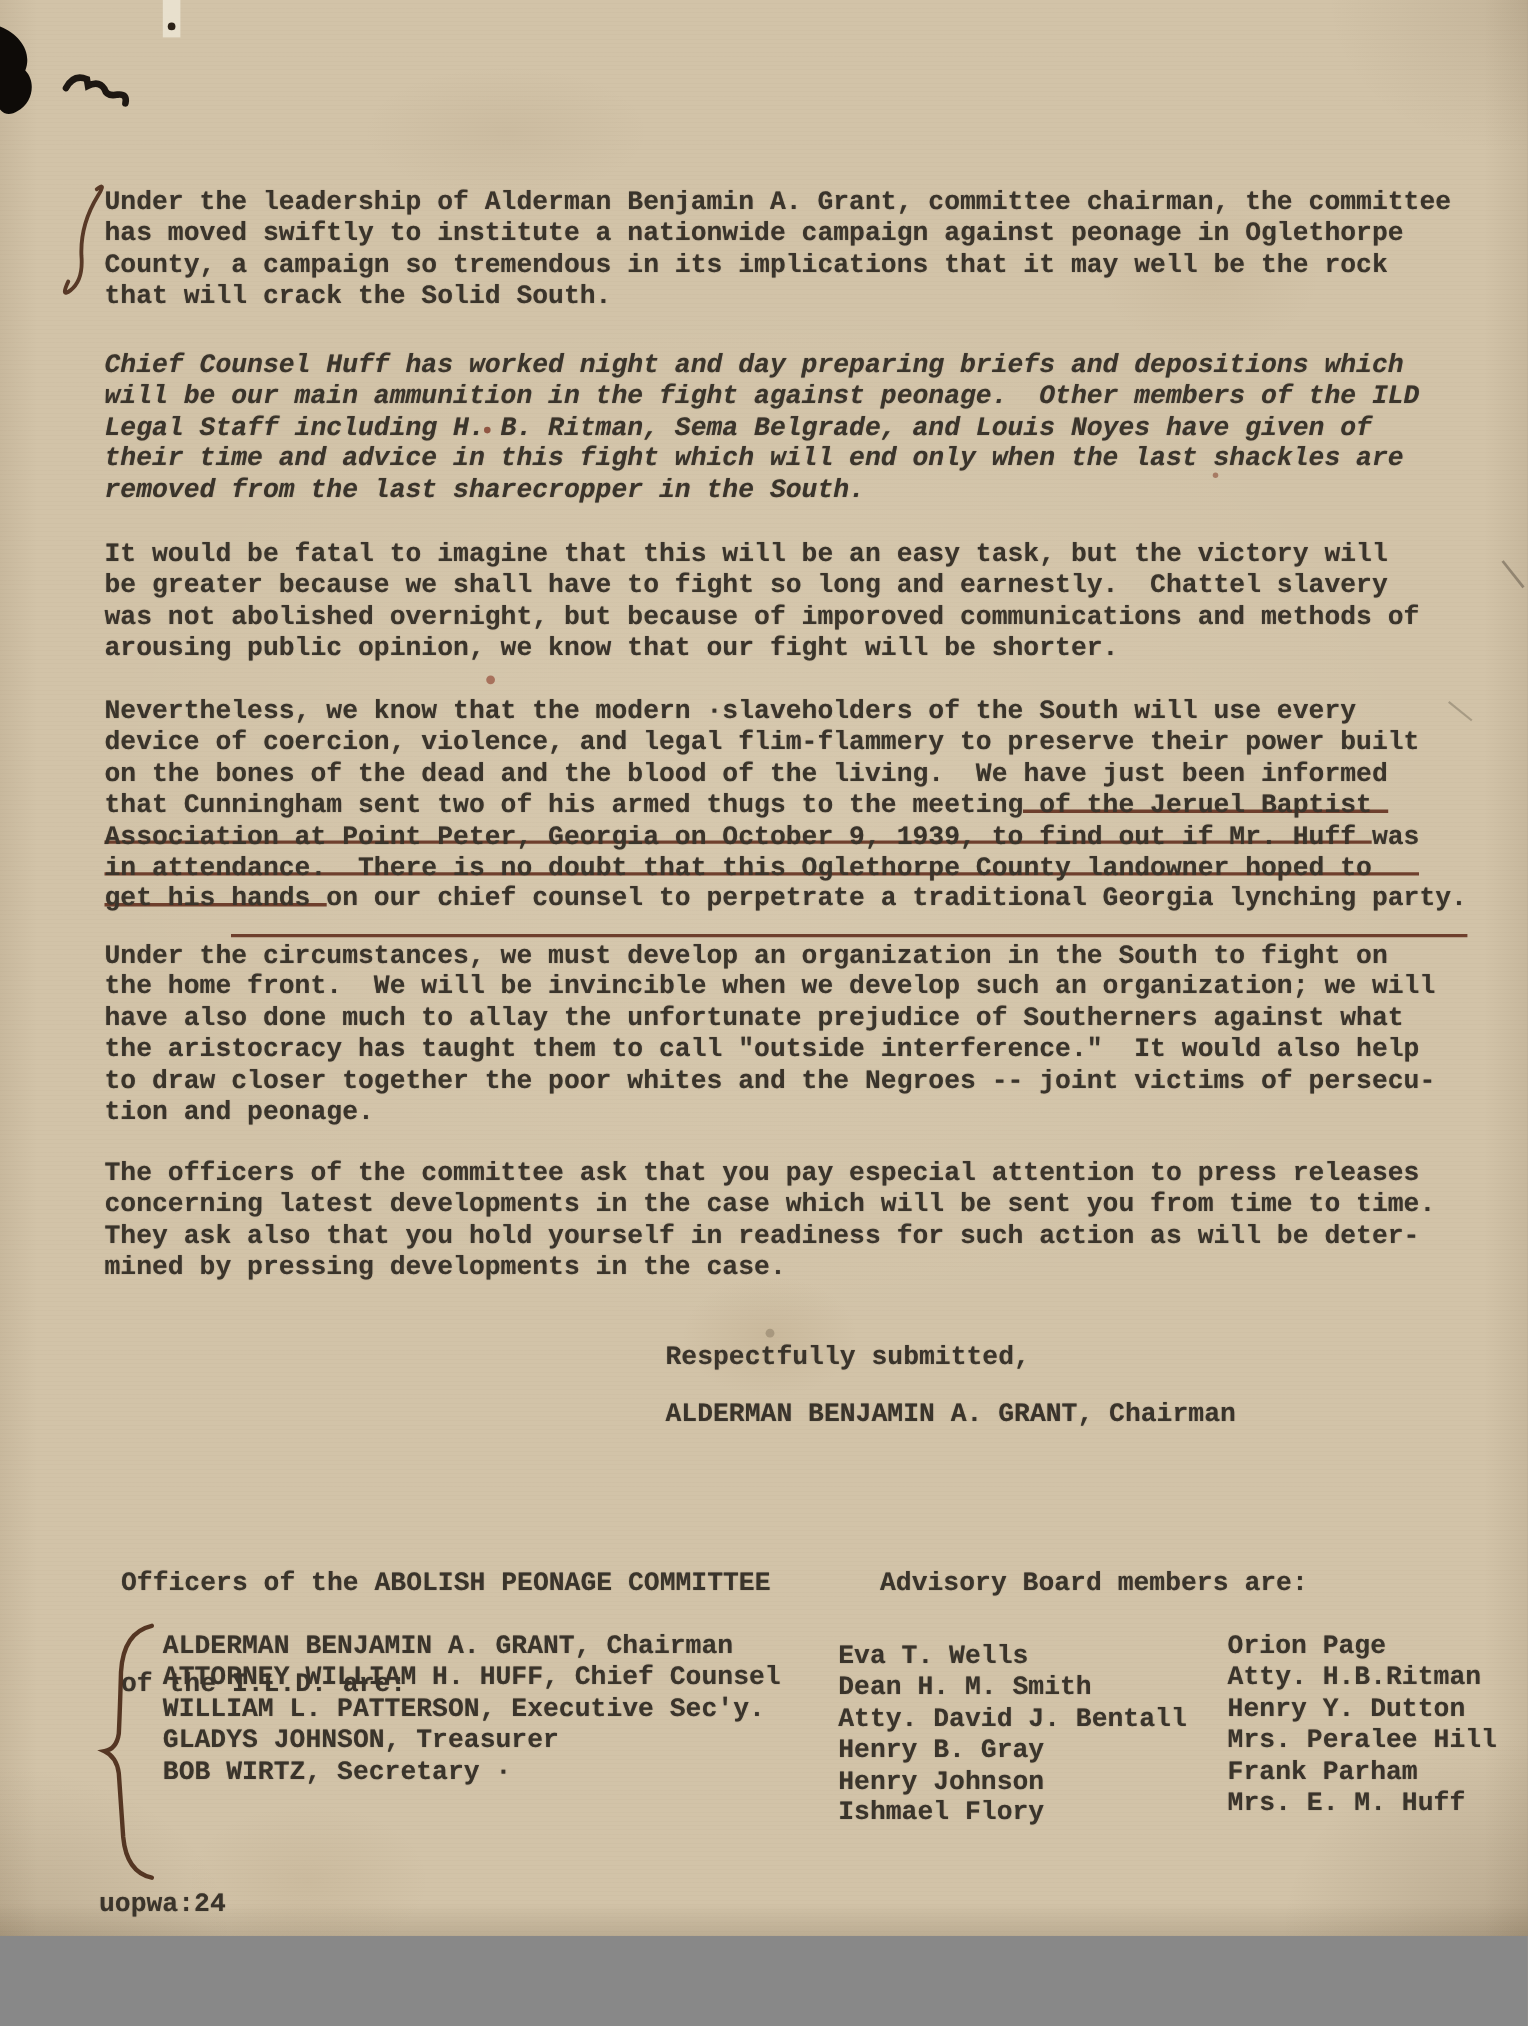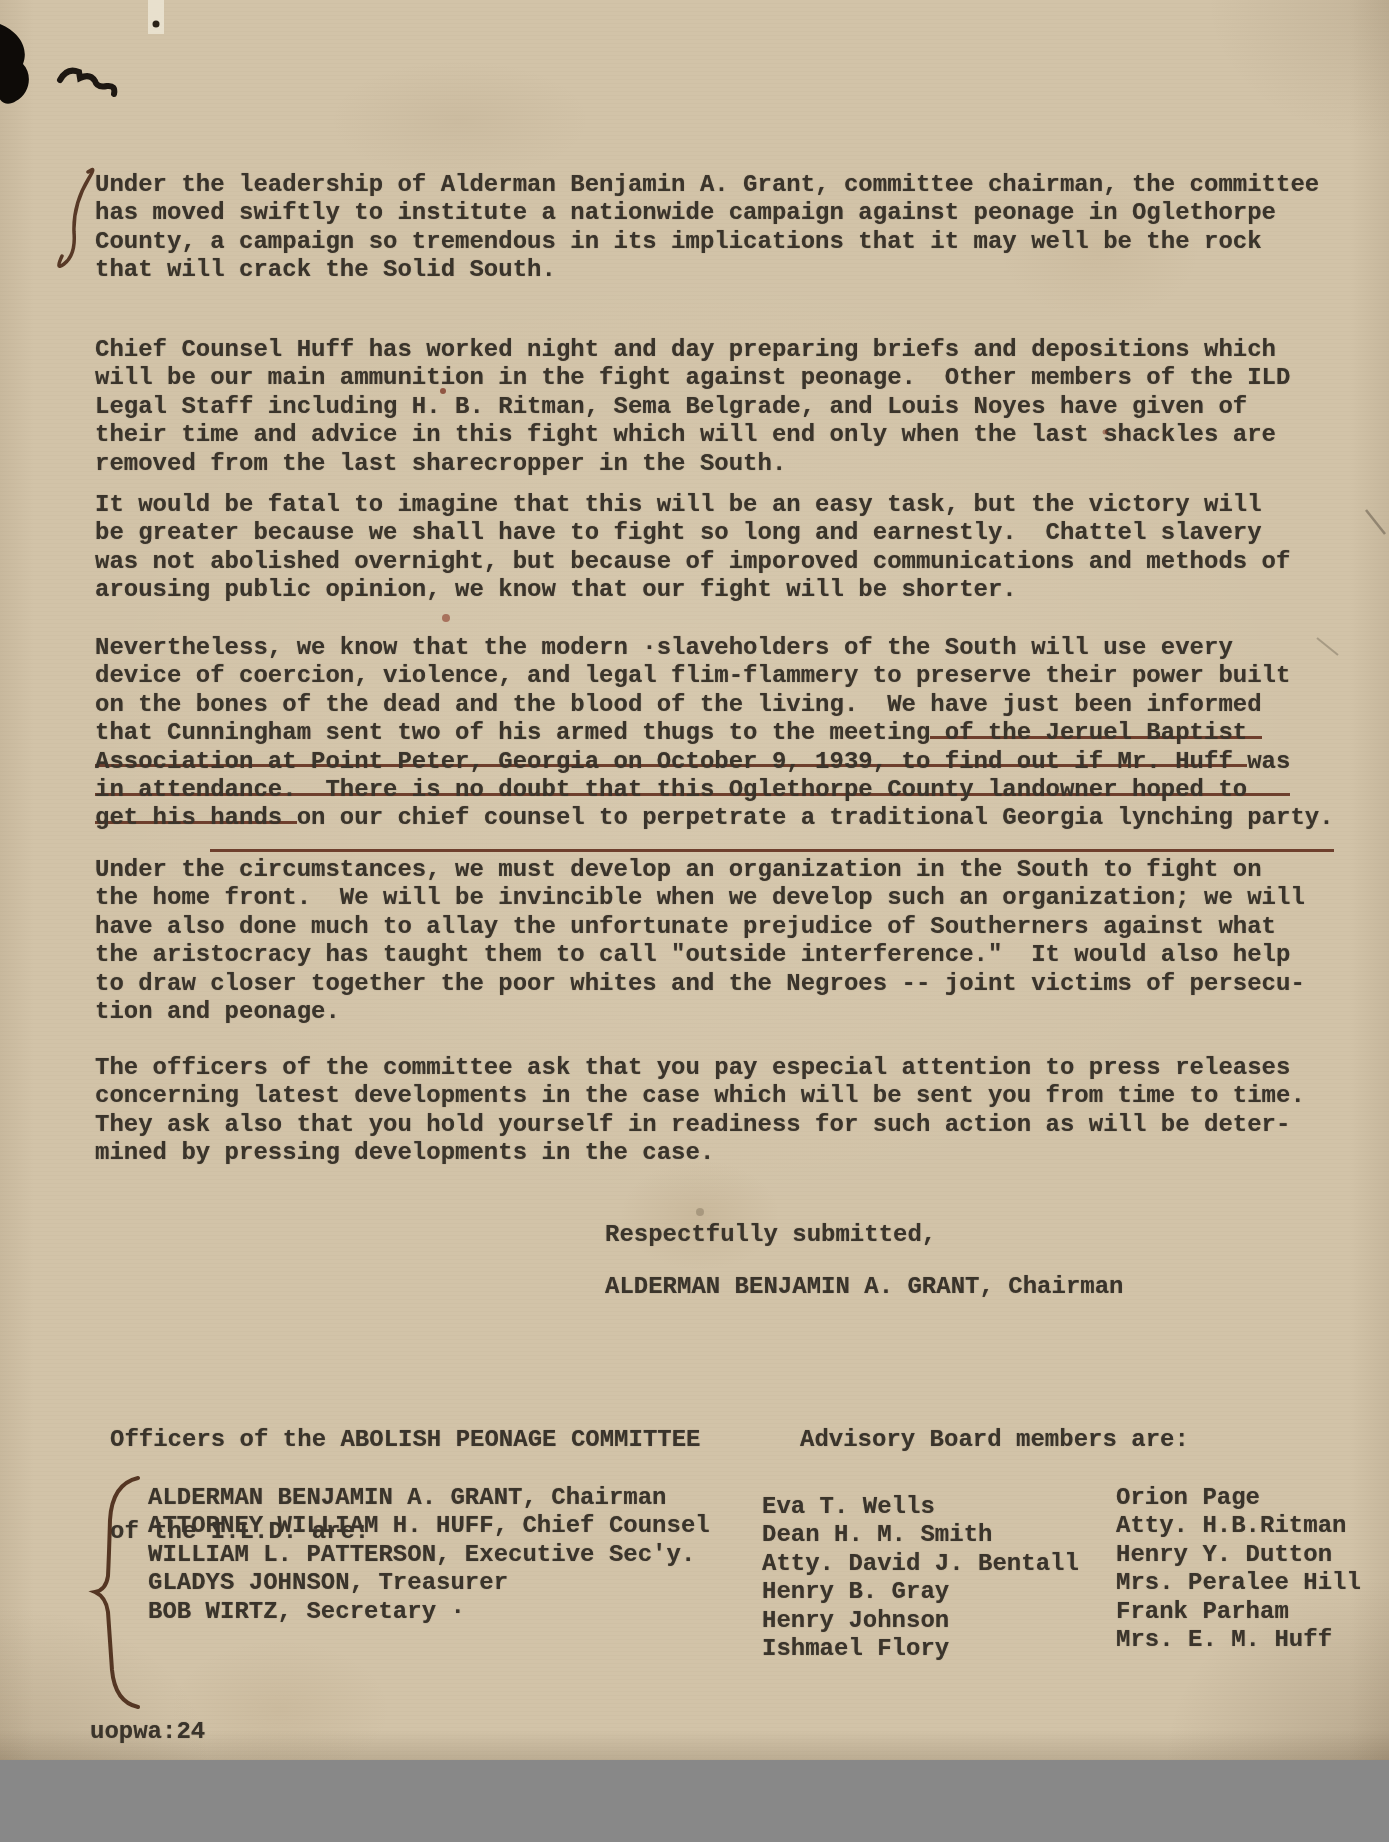--- a/index.html
+++ b/index.html
@@ -30,21 +30,21 @@
     white-space:pre;
     text-shadow:0 0 1px rgba(58,50,40,0.55);
     z-index:2;
   }
   .para .line{height:28.4px;}
   .u{
     border-bottom:3px solid rgba(96,44,27,0.88);
     padding-bottom:18px;
   }
   #p1{left:95px;top:171px;}
-  #p2{left:95px;top:336px;}
+  #p2{left:95px;top:319px;font-style:italic;}
   #p3{left:95px;top:491px;}
   #p4{left:95px;top:634px;}
   #p5{left:95px;top:856px;}
   #p6{left:95px;top:1054px;}
   #salutation{left:605px;top:1221px;}
   #sig1{left:605px;top:1273px;}
   #sig2{left:605px;top:1326px;}
   #officers-h1{left:110px;top:1426px;}
   #officers-h2{left:110px;top:1518px;text-align:right;}
   #advisory-h{left:800px;top:1426px;}

